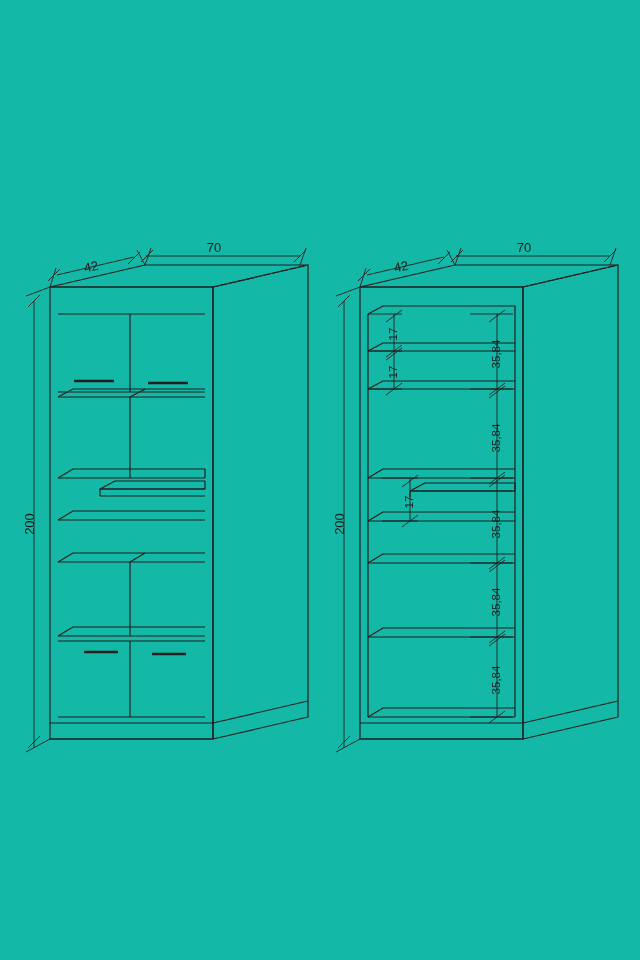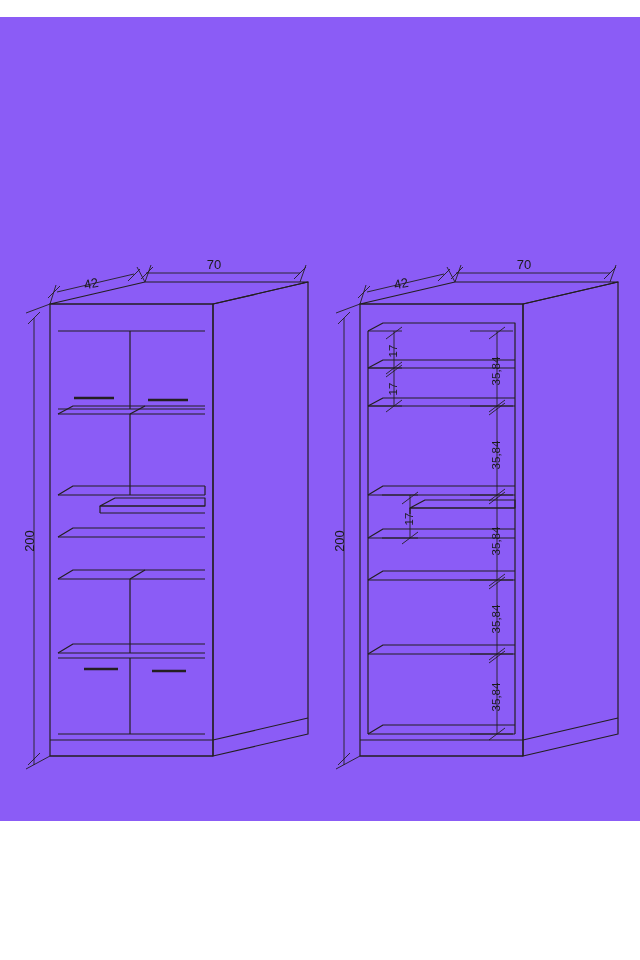--- a/index.html
+++ b/index.html
@@ -10,24 +10,24 @@
   body {
     width: 640px;
     height: 960px;
     font-family: "Liberation Sans", sans-serif;
     overflow: hidden;
     position: relative;
   }
   #sheet {
     position: absolute;
     left: 0;
-    top: 17px;
+    top: 0;
     width: 640px;
-    height: 804px;
-    background: #8b5cf6;
+    height: 960px;
+    background: #14b8a6;
   }
   #drawing {
     position: absolute;
     left: 0;
     top: 0;
   }
   .dim-label {
     font-family: "Liberation Sans", sans-serif;
     font-size: 13px;
     fill: #1a1a1a;

